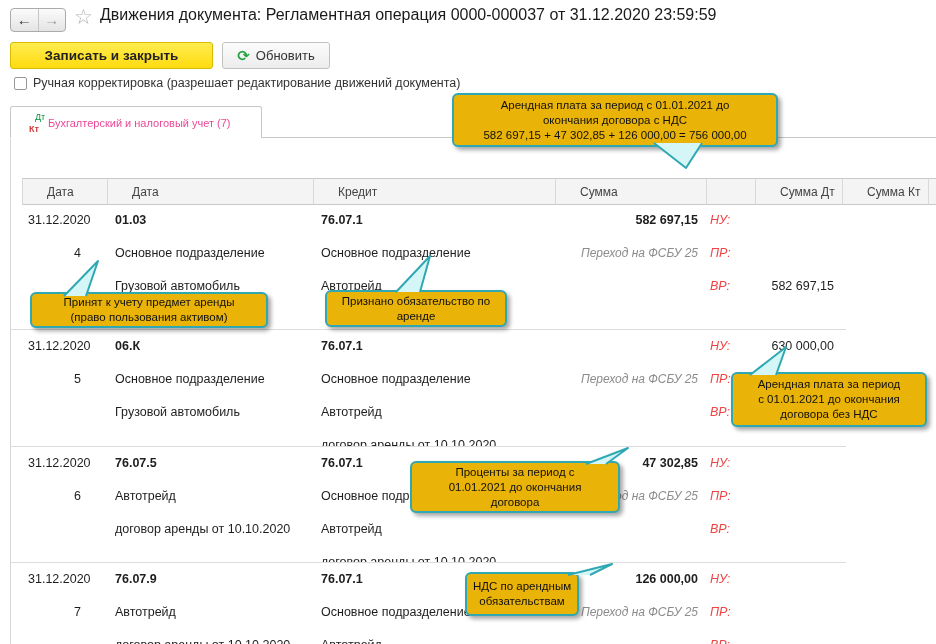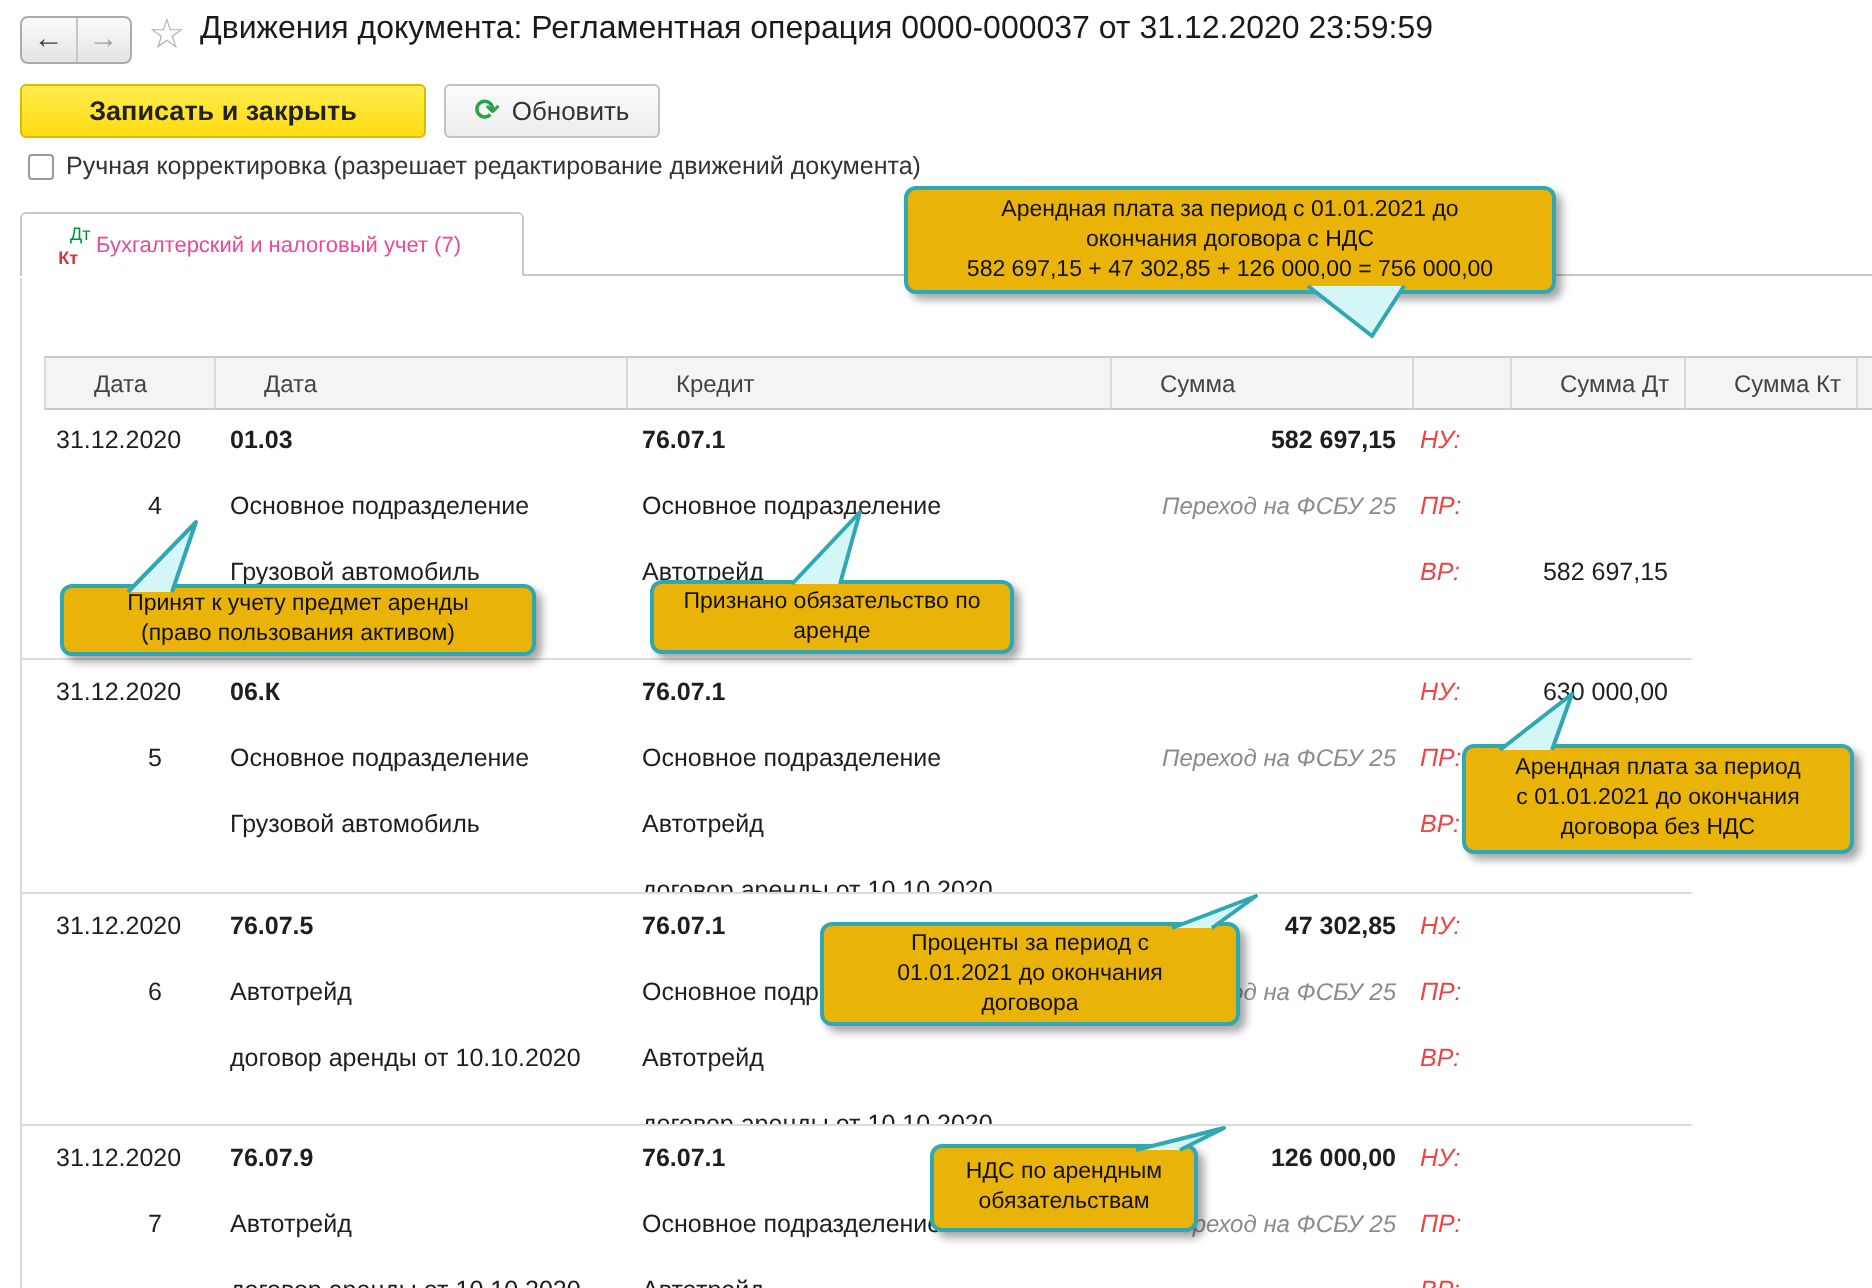--- a/index.html
+++ b/index.html
@@ -297,19 +297,19 @@
       <path d="M8,31 L44,3 L34,31"></path>
     </svg>
 
   <div class="callout" style="left:410px;top:461px;width:210px;height:52px;">Проценты за период с
 01.01.2021 до окончания
 договора</div>
   <svg class="tail" style="left:578px;top:446px;" width="54" height="20">
       <path d="M8,18 L50,2 L28,18"></path>
     </svg>
 
-  <div class="callout" style="left:465px;top:572px;width:134px;height:44px;">НДС по арендным
+  <div class="callout" style="left:465px;top:572px;width:114px;height:44px;">НДС по арендным
 обязательствам</div>
   <svg class="tail" style="left:558px;top:562px;" width="60" height="14">
       <path d="M10,13 L54,2 L32,13"></path>
     </svg>
 
 </div>
 
 </body></html>

